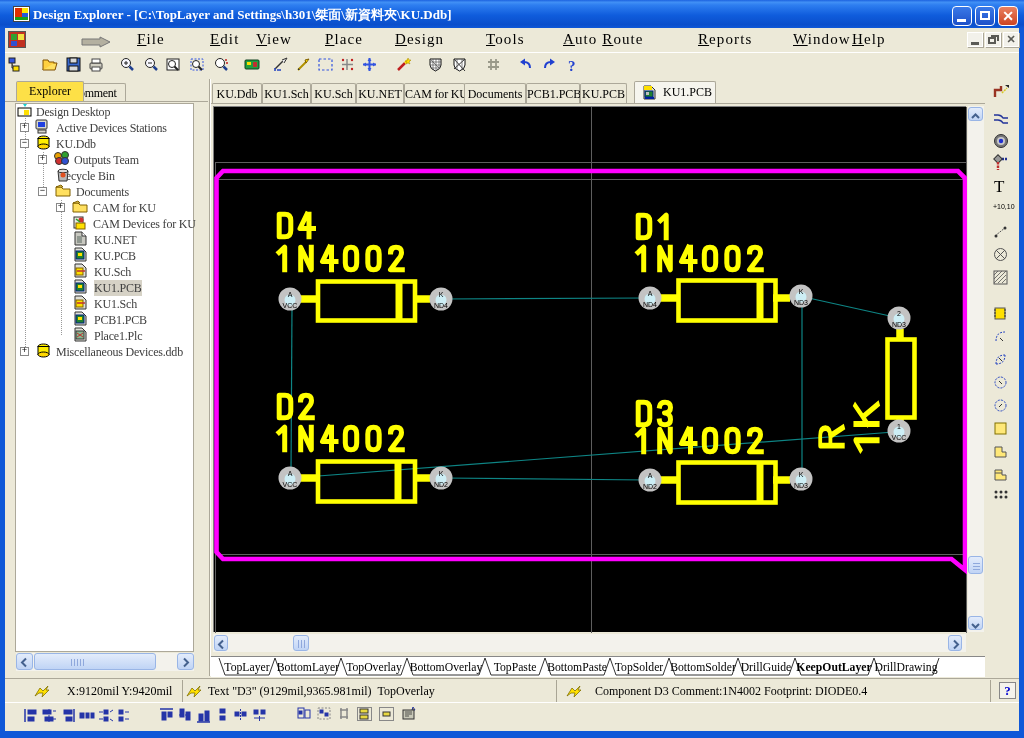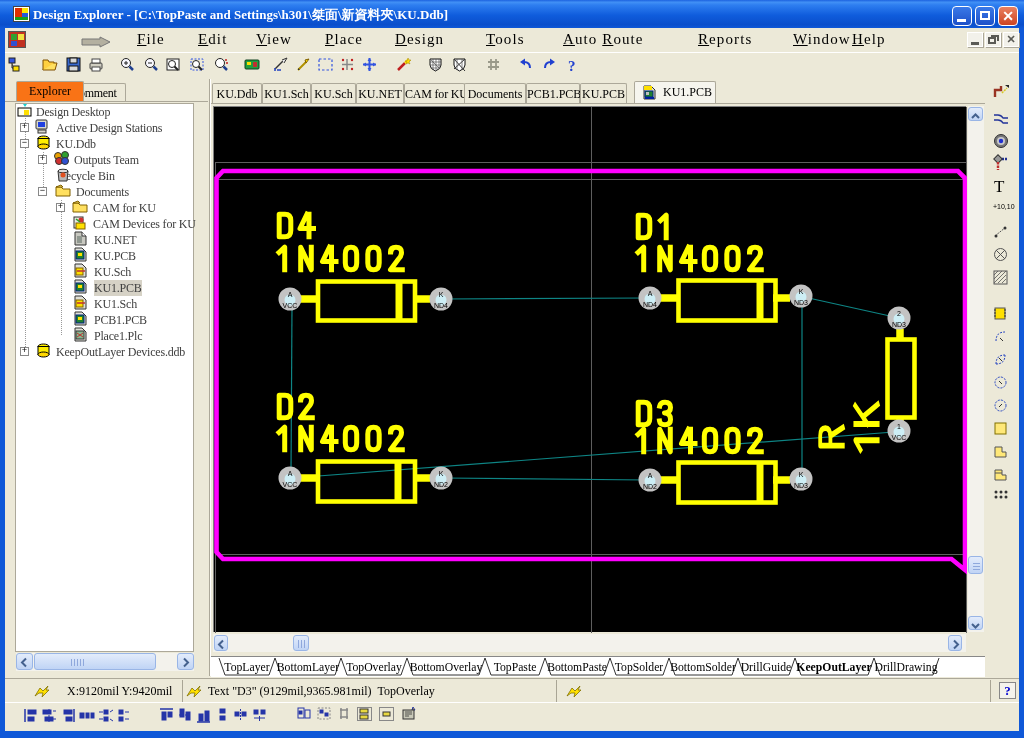--- a/index.html
+++ b/index.html
@@ -39,21 +39,21 @@
 </style></head>
 <body>
 
 <div class="abs" id="titlebar"></div>
 <div class="abs" style="left:13px;top:6px;width:17px;height:16px;background:#fff;border:1px solid #444">
 <div class="abs" style="left:1px;top:1px;width:7px;height:9px;background:#e03000"></div>
 <div class="abs" style="left:8px;top:1px;width:6px;height:5px;background:#ffe800"></div>
 <div class="abs" style="left:8px;top:6px;width:6px;height:4px;background:#2858d8"></div>
 <div class="abs" style="left:1px;top:10px;width:13px;height:3px;background:#18a018"></div>
 </div>
-<div class="abs" id="titletxt">Design Explorer - [C:\TopPaste and Settings\h301\桀面\新資料夾\KU.Ddb]</div>
+<div class="abs" id="titletxt">Design Explorer - [C:\TopLayer and Settings\h301\桀面\新資料夾\KU.Ddb]</div>
 <div class="abs capbtn" style="left:952px;background:linear-gradient(180deg,#3a79e8,#1e50c8)">
     <div class="abs" style="left:4px;top:12px;width:9px;height:3px;background:#fff"></div>
   </div>
 <div class="abs capbtn" style="left:975px;background:linear-gradient(180deg,#3a79e8,#1e50c8)">
     <div class="abs" style="left:4px;top:4px;width:10px;height:9px;border:2px solid #fff"></div>
   </div>
 <div class="abs capbtn" style="left:998px;background:linear-gradient(180deg,#ea8060,#cc4422);text-align:center;font-size:14px;line-height:18px;font-family:'Liberation Sans',sans-serif">✕</div>
 
 <div class="abs" id="brL"></div>
 <div class="abs" id="brR"></div>
@@ -64,21 +64,21 @@
 <div class="abs" style="left:2px;top:2px;width:6px;height:6px;background:#30a030"></div>
 <div class="abs" style="left:9px;top:2px;width:6px;height:6px;background:#f0e040"></div>
 <div class="abs" style="left:2px;top:9px;width:6px;height:5px;background:#3050d0"></div>
 </div>
 <div class="abs" style="left:80px;top:34px;width:34px;height:12px">
 <svg width="34" height="12">
       <polygon points="2,3 20,3 20,1 30,6 20,11 20,9 2,9" fill="#b4b0a0" stroke="#777" stroke-width="1"></polygon>
     </svg>
 </div>
 <div class="menuitem" style="left:137px"><u>F</u>ile</div>
-<div class="menuitem" style="left:198px"><u>E</u>dit</div>
+<div class="menuitem" style="left:210px"><u>E</u>dit</div>
 <div class="menuitem" style="left:256px"><u>V</u>iew</div>
 <div class="menuitem" style="left:325px"><u>P</u>lace</div>
 <div class="menuitem" style="left:395px"><u>D</u>esign</div>
 <div class="menuitem" style="left:486px"><u>T</u>ools</div>
 <div class="menuitem" style="left:563px"><u>A</u>uto <u>R</u>oute</div>
 <div class="menuitem" style="left:698px"><u>R</u>eports</div>
 <div class="menuitem" style="left:793px"><u>W</u>indow</div>
 <div class="menuitem" style="left:852px"><u>H</u>elp</div>
 
 <div class="abs" style="left:967px;top:32px;width:16px;height:15px;background:#f2f1ea;border:1px solid #fff;box-shadow:1px 1px 0 #aca899">
@@ -191,42 +191,42 @@
       </g>
 <g transform="translate(542,1)">
         <path d="M3,11 Q3,5 9,5" fill="none" stroke="#2040d0" stroke-width="2"></path>
         <path d="M8,1.5 L13,5 L8,8.5 Z" fill="#2040d0"></path>
       </g>
 <text x="568" y="15" font-family="Liberation Serif,serif" font-size="15" font-weight="bold" fill="#2040d0">?</text>
 </svg>
 </div>
 
 <div class="abs" id="lpanel"></div>
-<div class="abs ptab" style="left:16px;width:68px;background:#f97316;z-index:2;height:20px;top:81px">Explorer</div>
+<div class="abs ptab" style="left:16px;width:68px;background:#fde047;z-index:2;height:20px;top:81px">Explorer</div>
 <div class="abs ptab" style="left:62px;width:64px;background:#ece9d8;top:83px;letter-spacing:-0.3px">Comment PCB</div>
 <div class="abs hline" style="left:5px;top:101px;width:203px"></div>
 <div class="abs" id="tree"></div>
 <div class="abs" id="treerows" style="left:0;top:0;width:0;height:0">
 
 <div class="trow" style="left:36px;top:104px">Design Desktop</div>
-<div class="trow" style="left:56px;top:120px">Active Design Stations</div>
+<div class="trow" style="left:56px;top:120px">Active Devices Stations</div>
 <div class="trow" style="left:56px;top:136px">KU.Ddb</div>
 <div class="trow" style="left:74px;top:152px">Outputs Team</div>
 <div class="trow" style="left:58px;top:168px">Recycle Bin</div>
 <div class="trow" style="left:76px;top:184px">Documents</div>
 <div class="trow" style="left:93px;top:200px">CAM for KU</div>
 <div class="trow" style="left:93px;top:216px">CAM Devices for KU</div>
 <div class="trow" style="left:94px;top:232px">KU.NET</div>
 <div class="trow" style="left:94px;top:248px">KU.PCB</div>
 <div class="trow" style="left:94px;top:264px">KU.Sch</div>
 <div class="trow sel" style="left:94px;top:280px">KU1.PCB</div>
 <div class="trow" style="left:94px;top:296px">KU1.Sch</div>
 <div class="trow" style="left:94px;top:312px">PCB1.PCB</div>
 <div class="trow" style="left:94px;top:328px">Place1.Plc</div>
-<div class="trow" style="left:56px;top:344px">KeepOutLayer Devices.ddb</div>
+<div class="trow" style="left:56px;top:344px">Miscellaneous Devices.ddb</div>
 <div class="abs" style="left:25px;top:118px;width:1px;height:234px;background-image:linear-gradient(#999 1px,transparent 1px);background-size:1px 2px"></div>
 <div class="abs" style="left:43px;top:152px;width:1px;height:40px;background-image:linear-gradient(#999 1px,transparent 1px);background-size:1px 2px"></div>
 <div class="abs" style="left:61px;top:200px;width:1px;height:136px;background-image:linear-gradient(#999 1px,transparent 1px);background-size:1px 2px"></div>
 
 <div class="pm" style="left:20px;top:123px">+</div>
 <div class="pm" style="left:20px;top:139px">−</div>
 <div class="pm" style="left:38px;top:155px">+</div>
 <div class="pm" style="left:38px;top:187px">−</div>
 <div class="pm" style="left:56px;top:203px">+</div>
 <div class="pm" style="left:20px;top:347px">+</div>
@@ -577,20 +577,21 @@
       <path d="M1,11 L6,3 L9,6 L14,1 L12,5 L15,5 L8,12 L9,8 L5,8 Z" fill="#ffe000" stroke="#807000" stroke-width="0.8"></path>
     </svg>
 <div class="abs" style="left:62px;top:5px">X:9120mil Y:9420mil</div>
 <svg width="20" height="13" style="position:absolute;left:181px;top:6px">
       <path d="M1,11 L6,3 L9,6 L14,1 L12,5 L15,5 L8,12 L9,8 L5,8 Z" fill="#ffe000" stroke="#807000" stroke-width="0.8"></path>
     </svg>
 <div class="abs" style="left:203px;top:5px">Text "D3" (9129mil,9365.981mil)&nbsp;&nbsp;TopOverlay</div>
 <svg width="20" height="13" style="position:absolute;left:561px;top:6px">
       <path d="M1,11 L6,3 L9,6 L14,1 L12,5 L15,5 L8,12 L9,8 L5,8 Z" fill="#ffe000" stroke="#807000" stroke-width="0.8"></path>
     </svg>
+<div class="abs" style="left:590px;top:5px">Component D3 Comment:1N4002 Footprint: DIODE0.4</div>
 <div class="abs" style="left:177px;top:1px;width:1px;height:22px;background:#a9a595"></div>
 <div class="abs" style="left:551px;top:1px;width:1px;height:22px;background:#a9a595"></div>
 <div class="abs" style="left:985px;top:1px;width:1px;height:22px;background:#a9a595"></div>
 <div class="abs" style="left:994px;top:3px;width:17px;height:17px;border:1px solid #888;background:#f4f3ec;color:#0000d0;font-weight:bold;text-align:center;font-size:13px;line-height:16px">?</div>
 </div>
 
 <div class="abs" id="bottombar">
 <svg width="460" height="26" style="position:absolute;left:4px;top:0">
 <g fill="#2535a8" stroke="#2535a8">
 <g transform="translate(15,5)">

